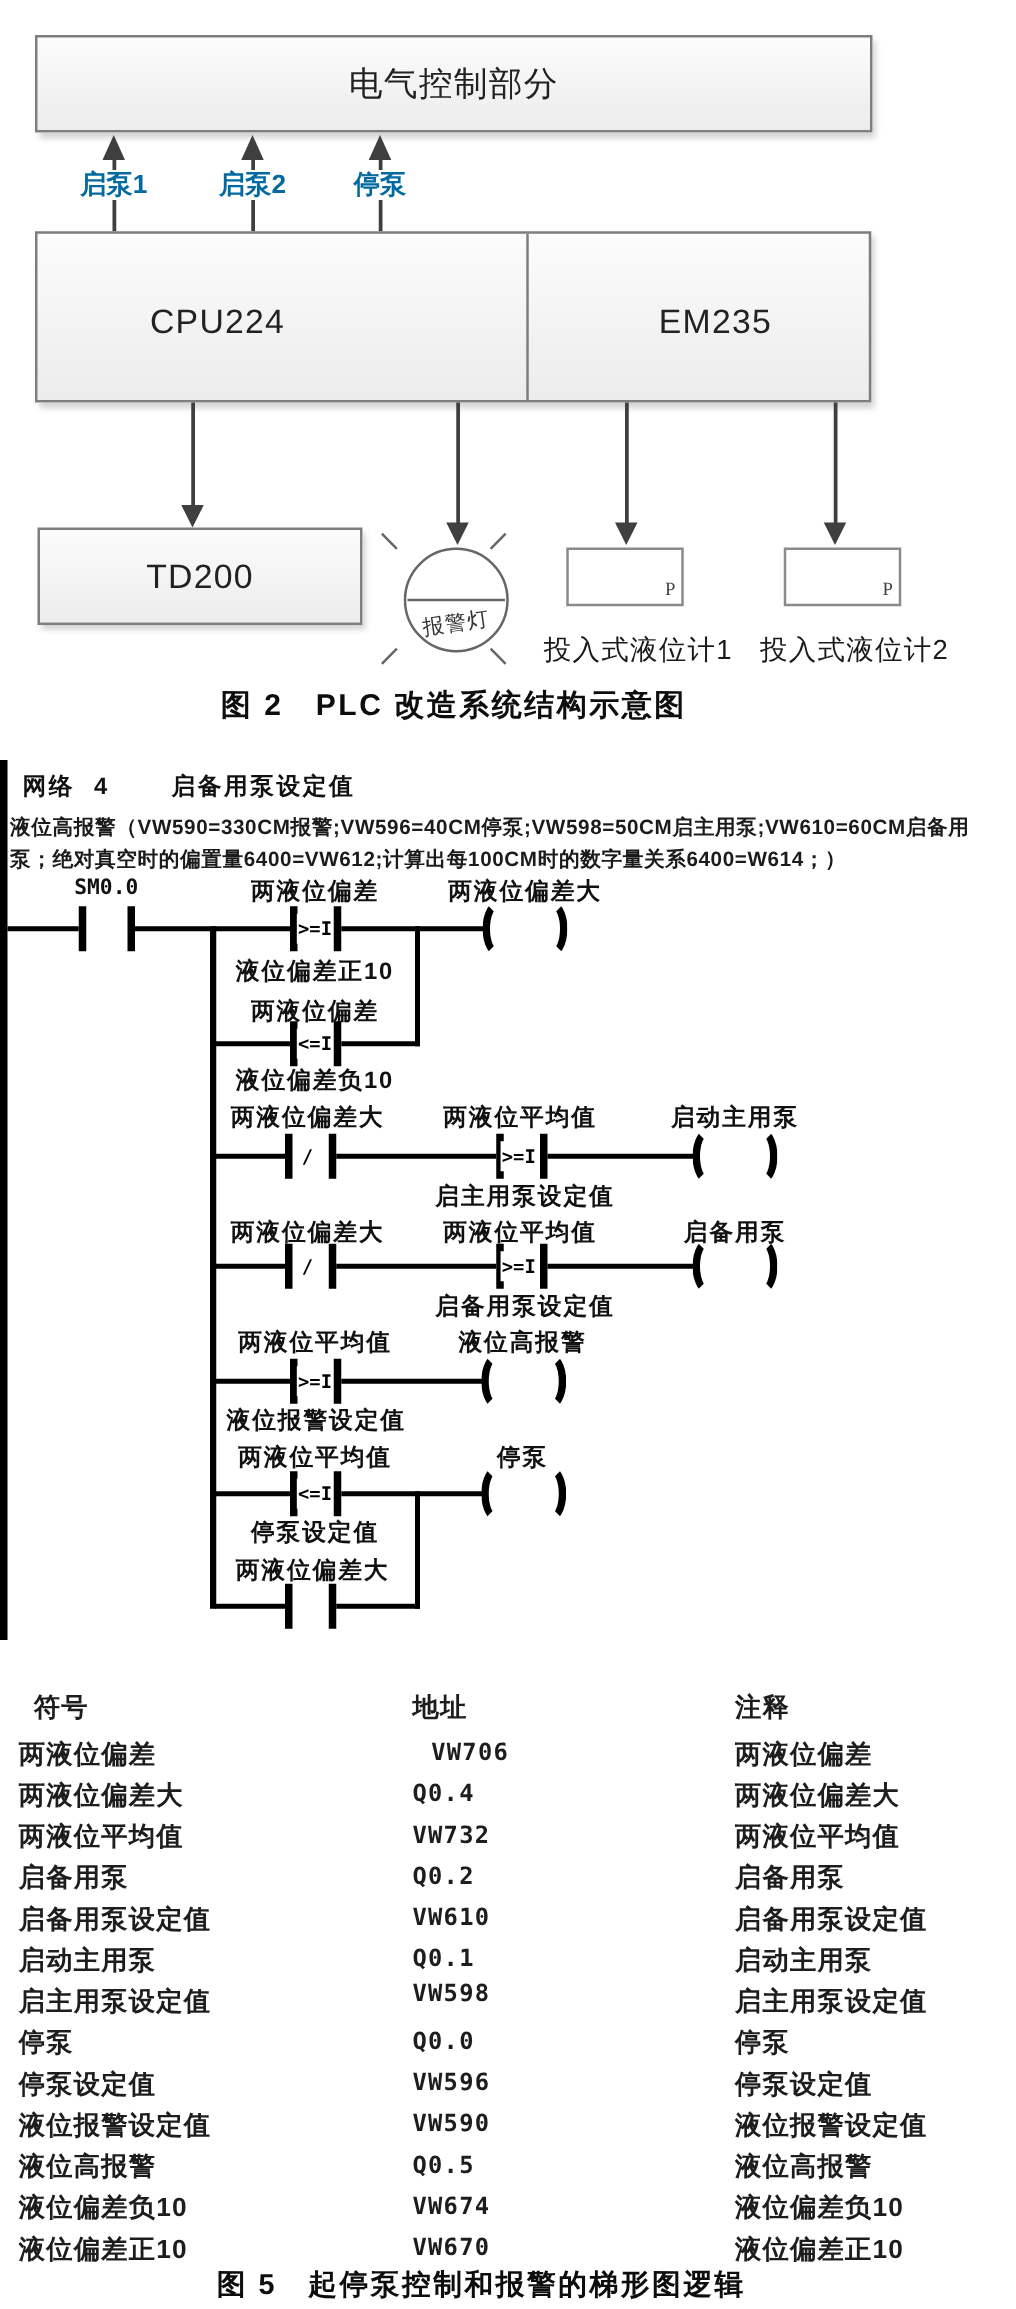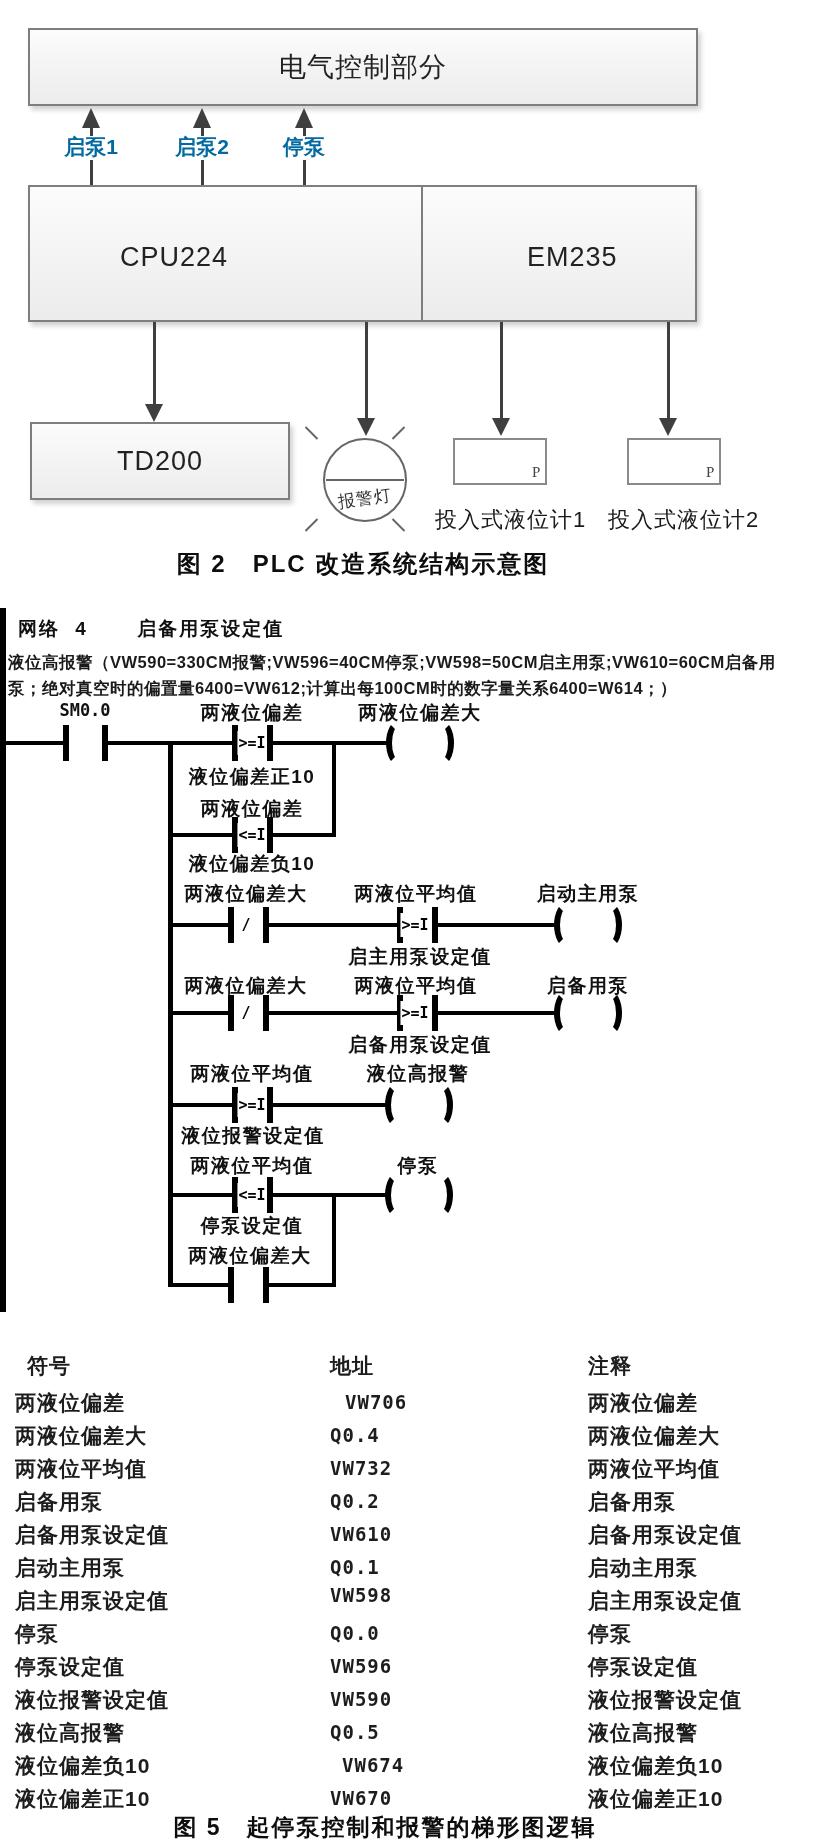--- a/index.html
+++ b/index.html
@@ -263,21 +263,21 @@
         <span class="tbl-cell tbl-addr" style="left:330px;top:1688px;">VW590</span>
         <span class="tbl-cell" style="left:588px;top:1686px;">液位报警设定值</span>
       </div>
       <div>
         <span class="tbl-cell" style="left:15px;top:1719px;">液位高报警</span>
         <span class="tbl-cell tbl-addr" style="left:330px;top:1721px;">Q0.5</span>
         <span class="tbl-cell" style="left:588px;top:1719px;">液位高报警</span>
       </div>
       <div>
         <span class="tbl-cell" style="left:15px;top:1752px;">液位偏差负10</span>
-        <span class="tbl-cell tbl-addr" style="left:330px;top:1754px;margin-left:12px;">VW674</span>
+        <span class="tbl-cell tbl-addr" style="left:330px;top:1754px;">VW674</span>
         <span class="tbl-cell" style="left:588px;top:1752px;">液位偏差负10</span>
       </div>
       <div>
         <span class="tbl-cell" style="left:15px;top:1785px;">液位偏差正10</span>
         <span class="tbl-cell tbl-addr" style="left:330px;top:1787px;">VW670</span>
         <span class="tbl-cell" style="left:588px;top:1785px;">液位偏差正10</span>
       </div>
     </div>
 
     <div class="fig-caption" style="left:0;top:1812px;width:770px;font-size:23px;">图 5　起停泵控制和报警的梯形图逻辑</div>

